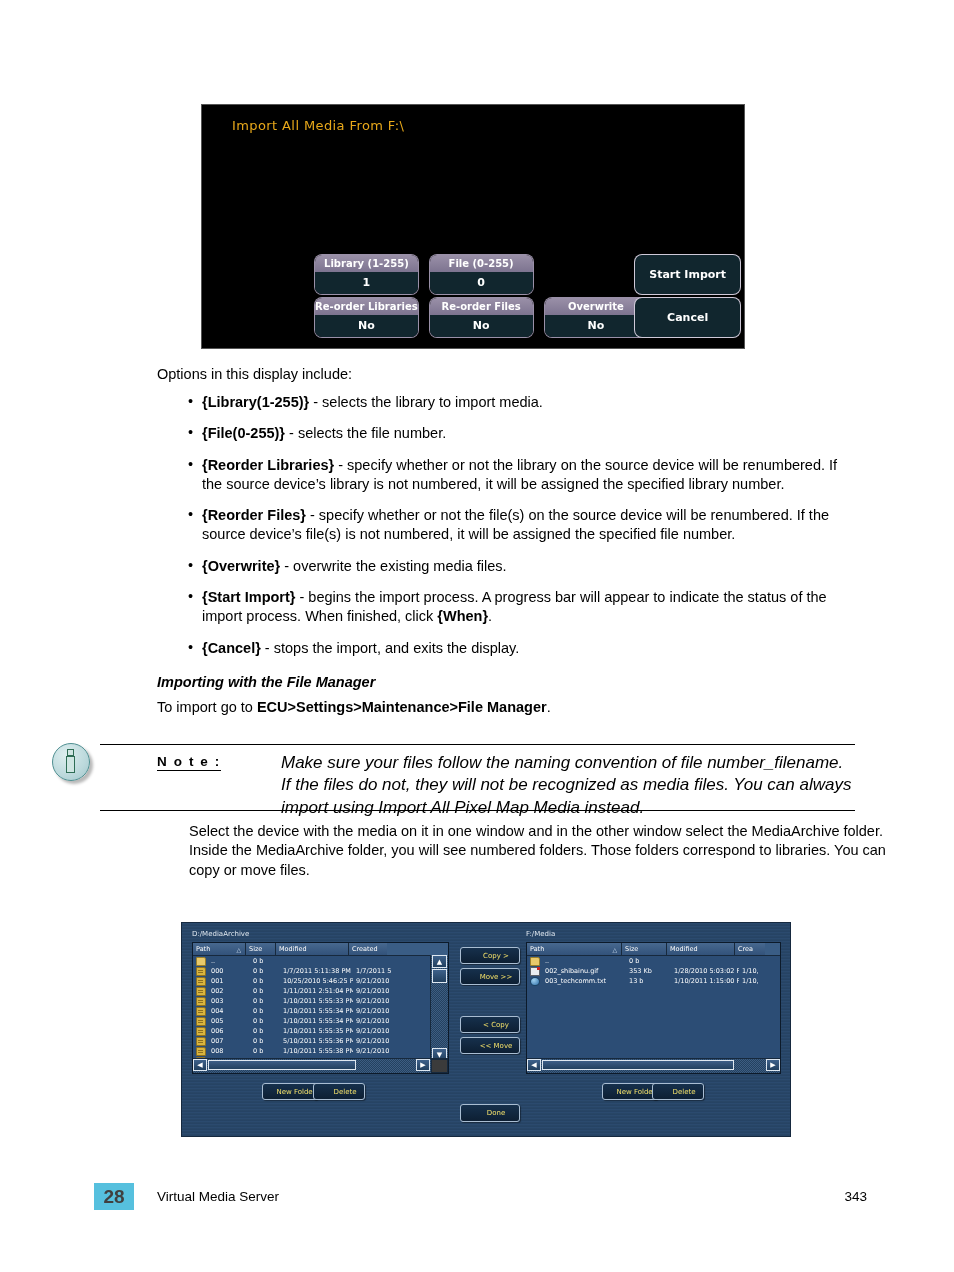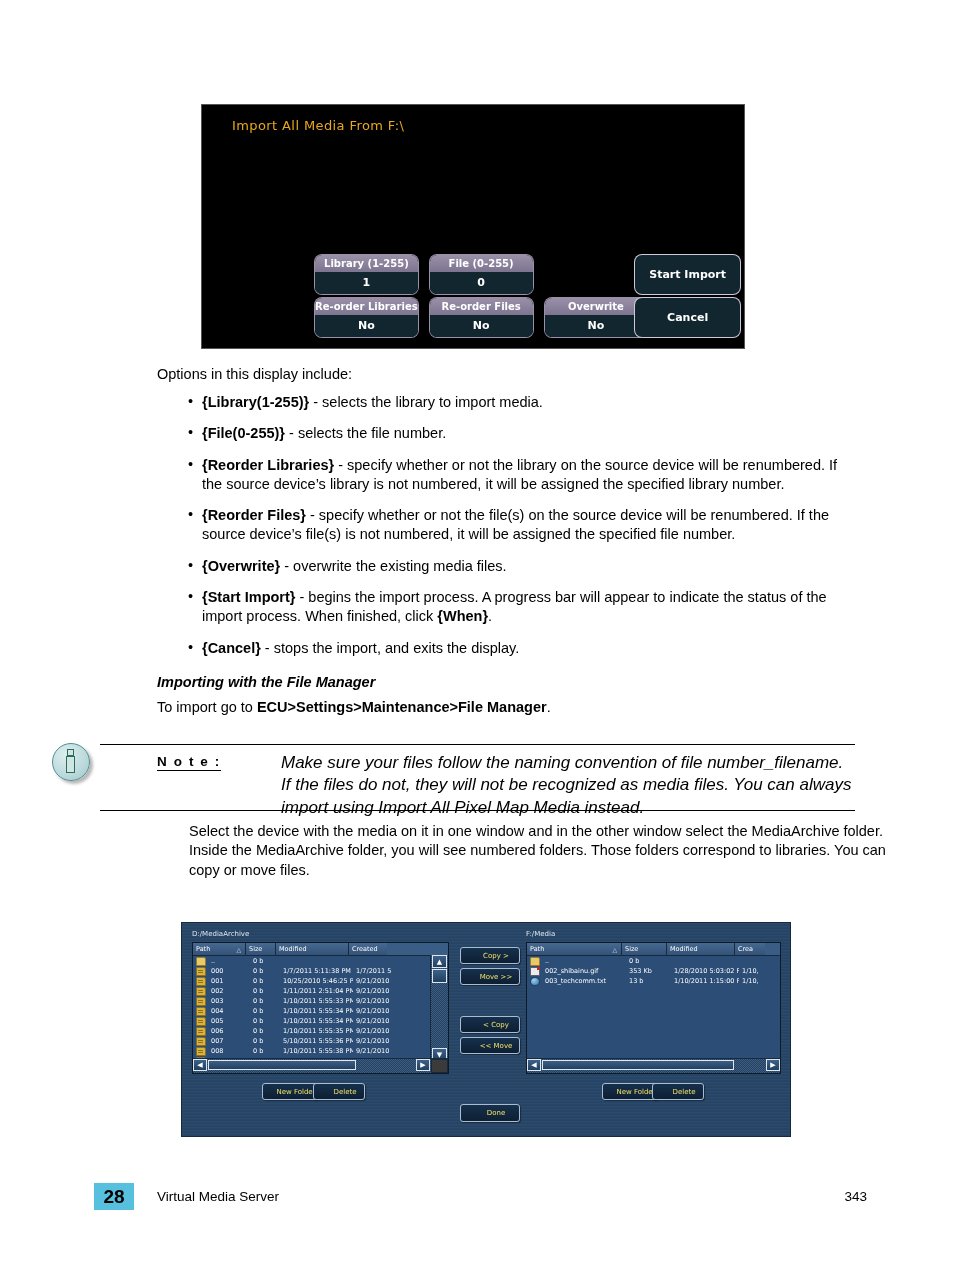--- a/index.html
+++ b/index.html
@@ -409,21 +409,21 @@
   .mid-col { position: absolute; left: 278px; }
 
   
   .foot-chip {
     position: absolute;
     left: 94px;
     top: 1183px;
     width: 40px;
     height: 27px;
     background: #56c0de;
-    color: #000000;
+    color: #404040;
     font-size: 19px;
     font-weight: bold;
     display: flex;
     align-items: center;
     justify-content: center;
   }
   .foot-title {
     position: absolute;
     left: 157px;
     top: 1189px;

